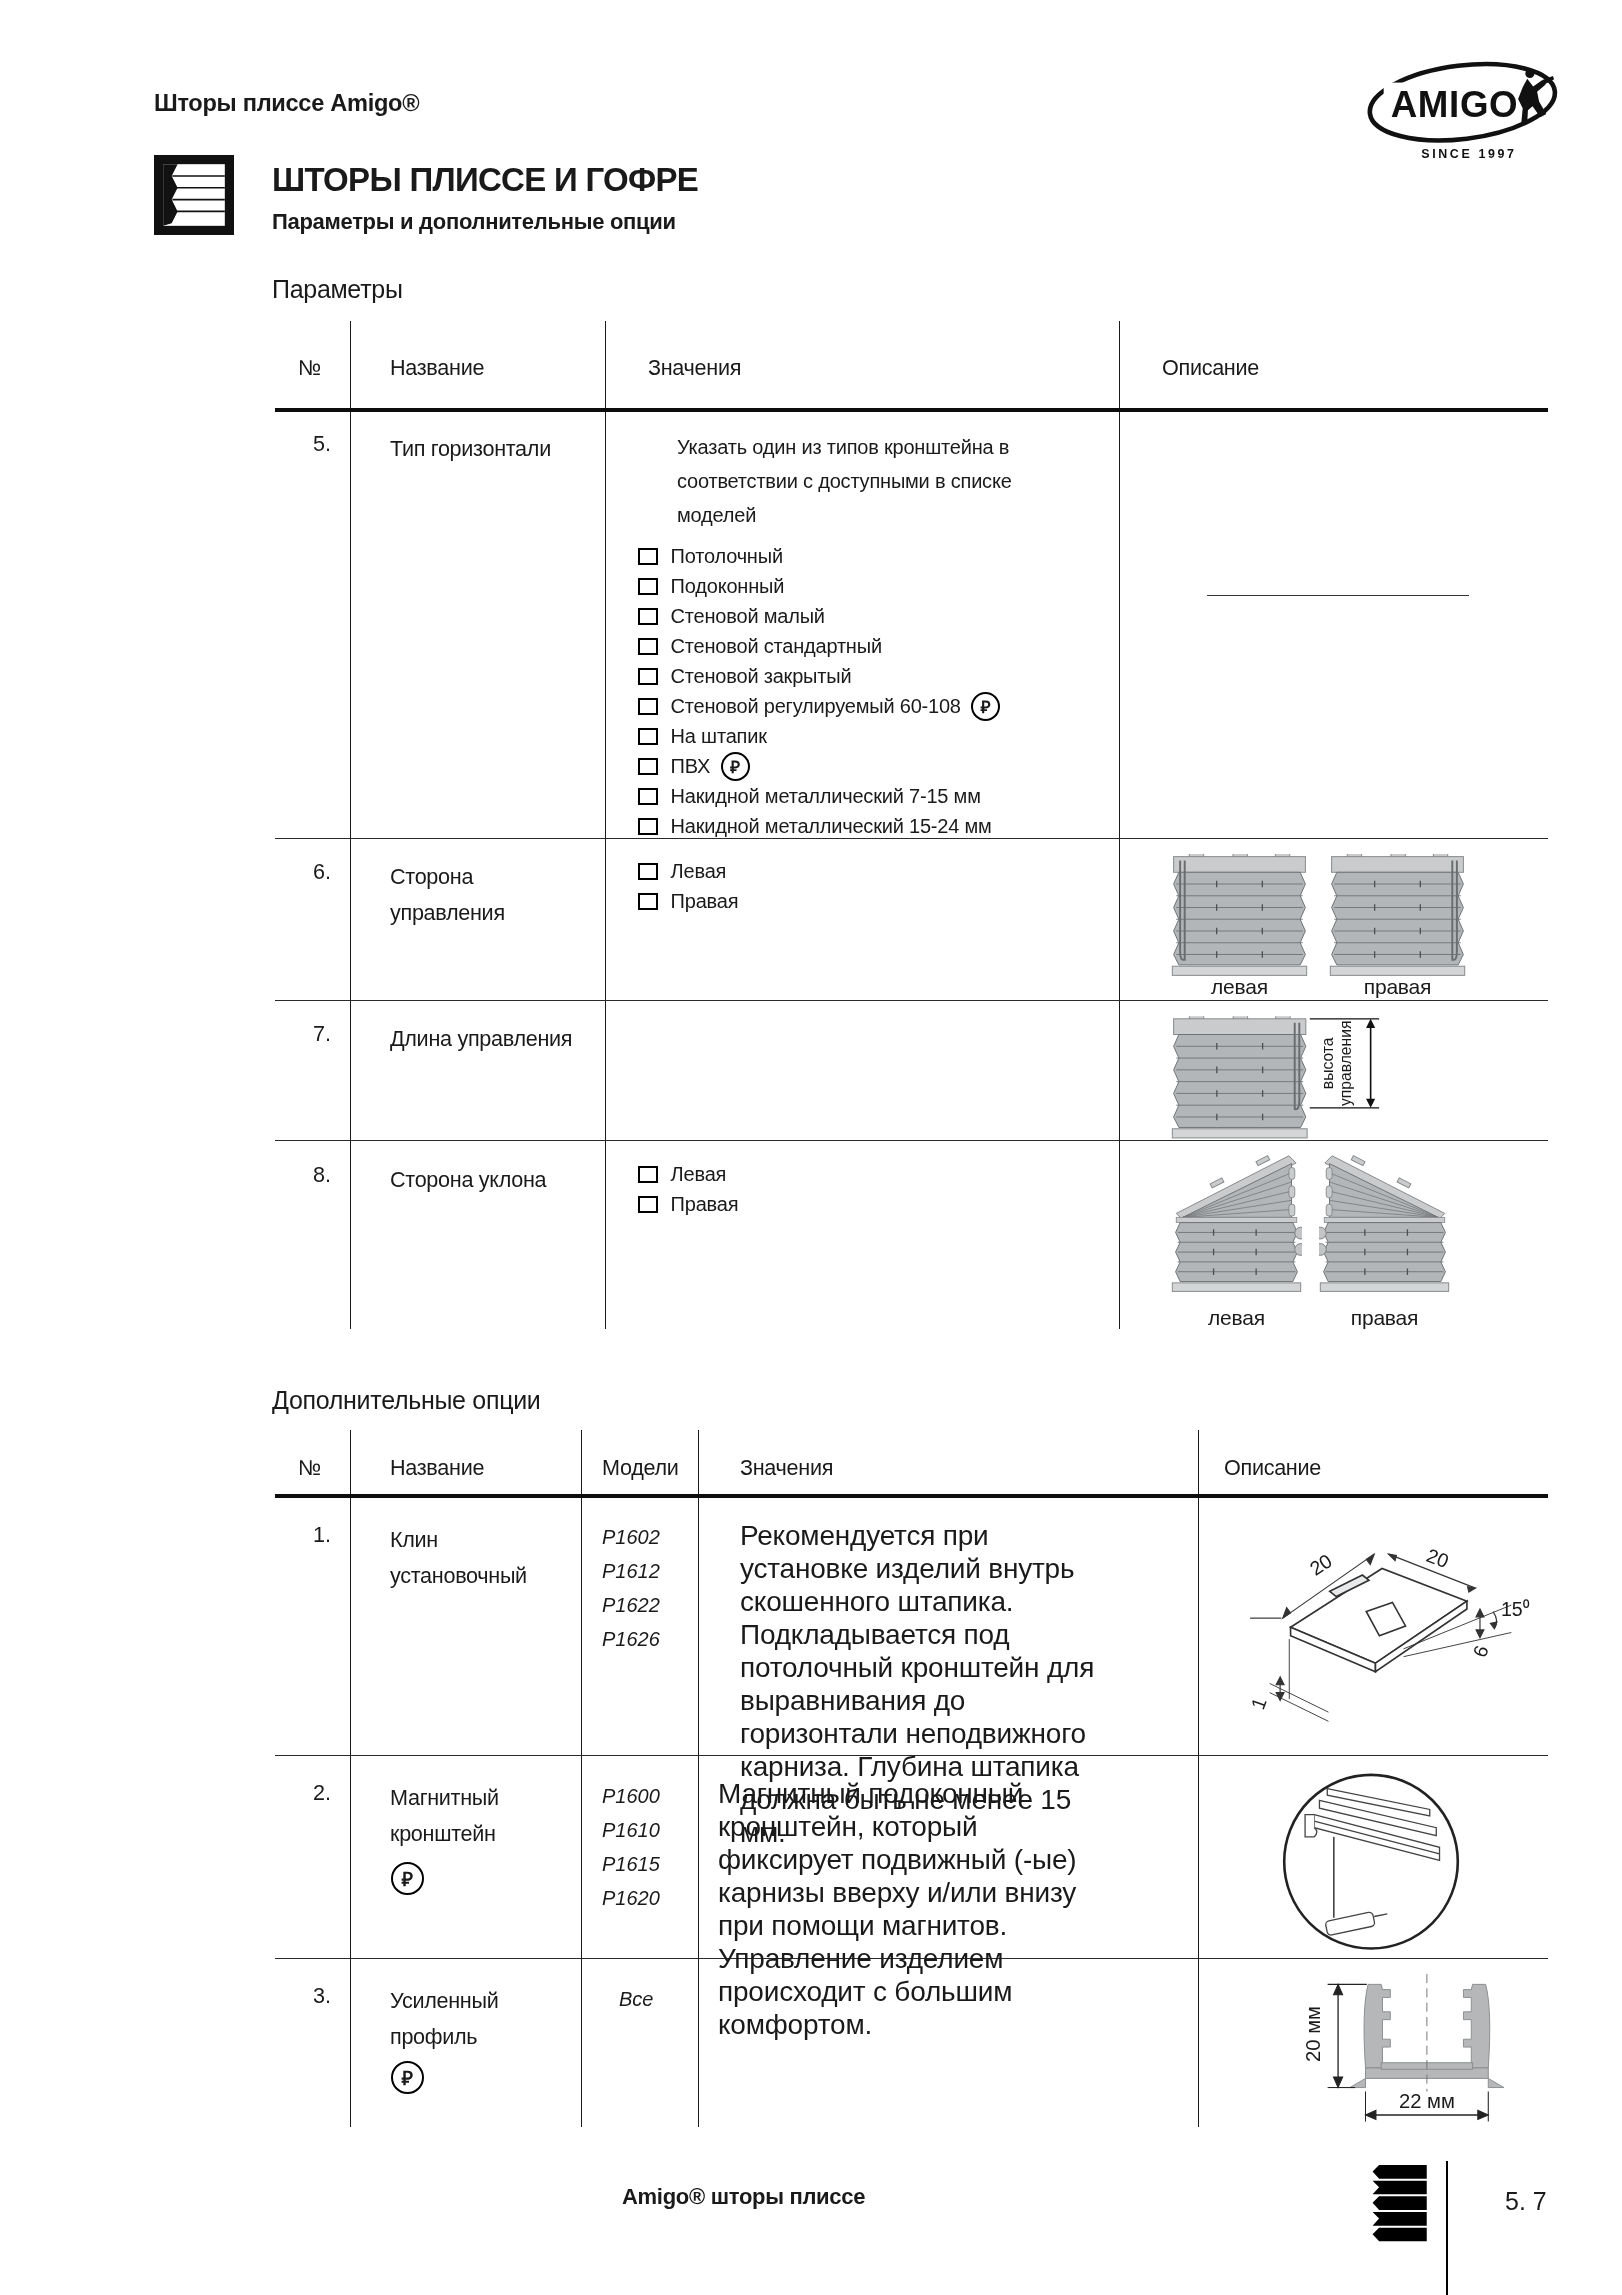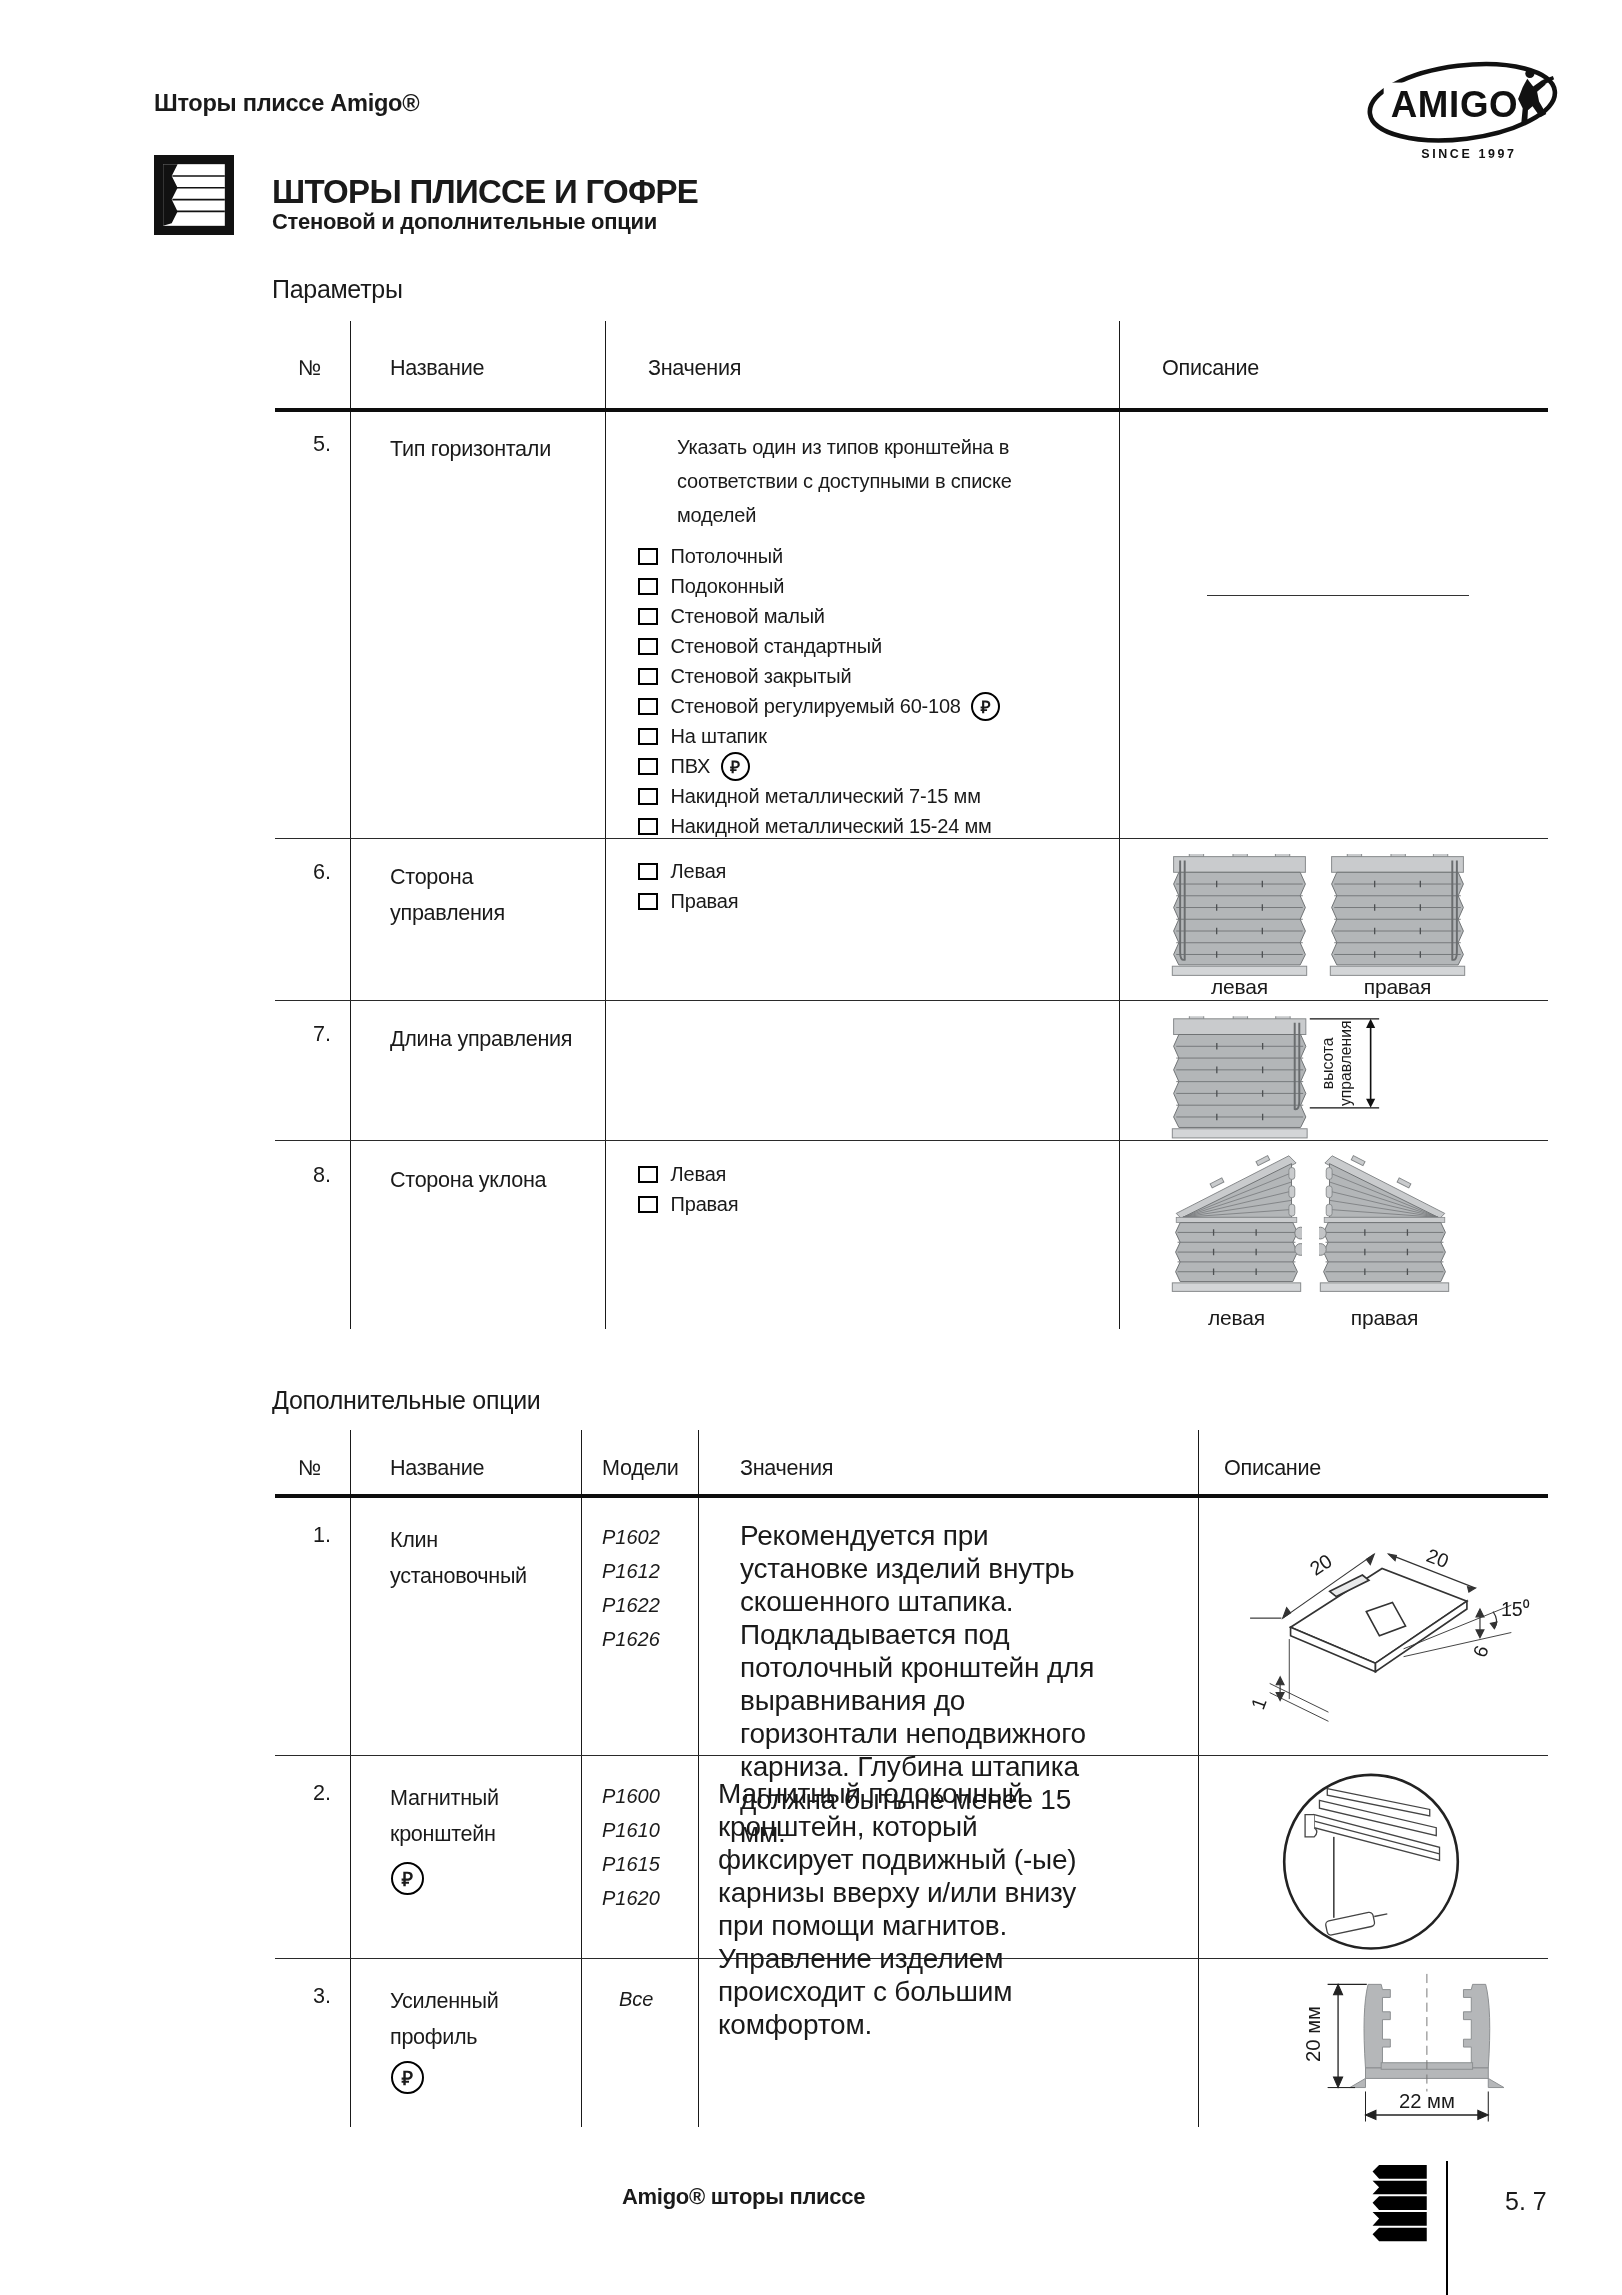--- a/index.html
+++ b/index.html
@@ -2,21 +2,21 @@
 <html style="font-size:10.5px"><head>
 <meta charset="utf-8">
 <style>
   html,body{margin:0;padding:0;background:#ffffff;}
   #page{position:relative;width:1623px;height:2295px;background:#fff;overflow:hidden;
         font-family:"Liberation Sans",sans-serif;color:#1a1a1a;}
   .abs{position:absolute;}
 
   
   .hdr-small{left:154px;top:90px;font-size:23.6px;font-weight:bold;letter-spacing:-0.3px;}
-  .main-title{left:272px;top:161px;font-size:33px;font-weight:bold;letter-spacing:-0.7px;margin-top:12px;}
+  .main-title{left:272px;top:161px;font-size:33px;font-weight:bold;letter-spacing:-0.7px;}
   .subtitle{left:272px;top:209px;font-size:22px;font-weight:bold;letter-spacing:-0.3px;}
   .sec-title{font-size:25px;letter-spacing:-0.3px;}
 
   
   .tbl{position:absolute;left:275px;width:1273px;}
   .vline{position:absolute;top:0;width:1.3px;background:#1a1a1a;}
   .hthick{position:absolute;left:0;width:100%;height:3.9px;background:#0d0d0d;}
   .hthin{position:absolute;left:0;width:100%;height:1.3px;background:#2a2a2a;}
   .colhead{position:absolute;font-size:21.6px;letter-spacing:-0.3px;}
   .cellnum{position:absolute;font-size:21.6px;}
@@ -152,21 +152,21 @@
     <path d="M14,14 L36,14 L27,32 L36,50 L27,68 L36,86 L27,104 L14,108 Z" fill="#111"></path>
     <g stroke="#111" stroke-width="2.5">
       <line x1="28" y1="32" x2="108" y2="32"></line>
         <line x1="35" y1="50" x2="108" y2="50"></line>
       <line x1="28" y1="68" x2="108" y2="68"></line>
         <line x1="35" y1="86" x2="108" y2="86"></line>
     </g>
   </svg>
 
   <div class="abs main-title">ШТОРЫ ПЛИССЕ И ГОФРЕ</div>
-  <div class="abs subtitle">Стеновой и дополнительные опции</div>
+  <div class="abs subtitle">Параметры и дополнительные опции</div>
 
   <div class="abs sec-title" style="left:272px;top:275px">Параметры</div>
 
   <div class="tbl" style="top:321px;height:1008px">
     <div class="vline" style="left:75px;height:1008px"></div>
     <div class="vline" style="left:330px;height:1008px"></div>
     <div class="vline" style="left:844px;height:1008px"></div>
     <div class="hthick" style="top:87px"></div>
     <div class="hthin" style="top:517px"></div>
     <div class="hthin" style="top:679px"></div>

